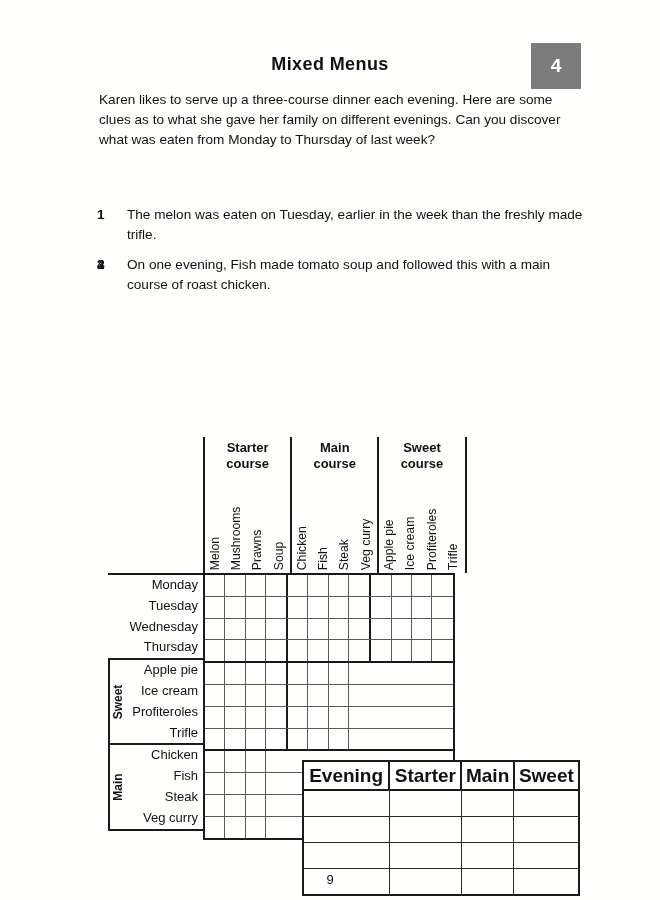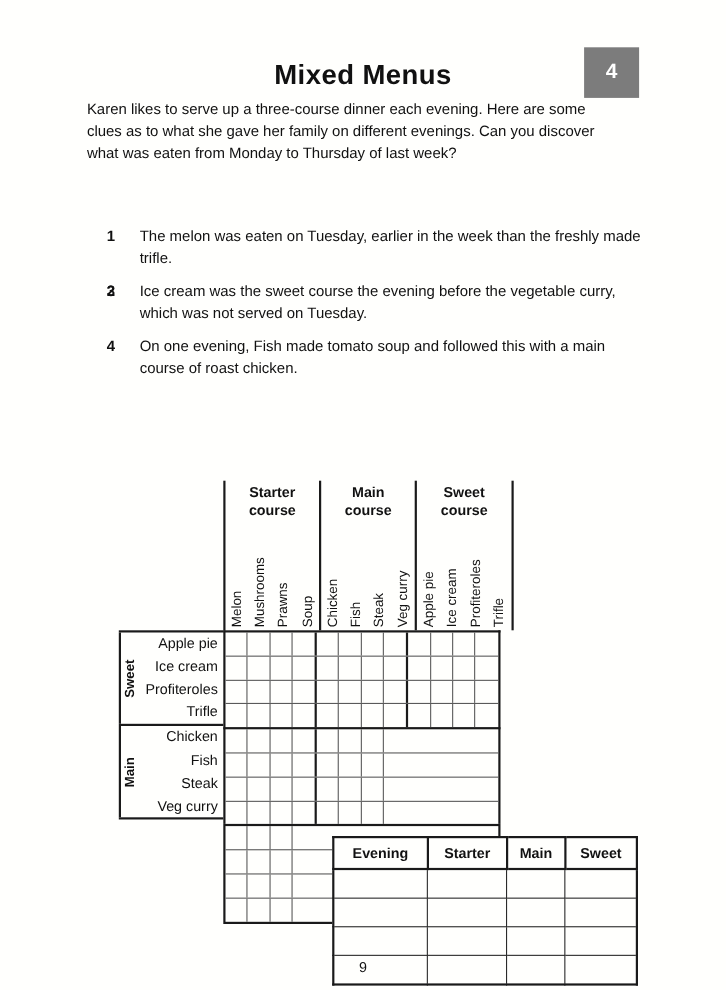--- a/index.html
+++ b/index.html
@@ -16,21 +16,21 @@
     overflow: hidden;
   }
 
   
   .page-title {
     position: absolute;
     left: 0;
     top: 54px;
     width: 660px;
     text-align: center;
-    font-size: 25px;
+    font-size: 18px;
     font-weight: bold;
     letter-spacing: 0.4px;
   }
   .puzzle-badge {
     position: absolute;
     left: 531px;
     top: 43px;
     width: 50px;
     height: 46px;
     background: #7c7c7c;
@@ -38,21 +38,21 @@
     font-size: 19px;
     font-weight: bold;
     display: flex;
     align-items: center;
     justify-content: center;
   }
 
   
   .intro {
     position: absolute;
-    left: 79px;
+    left: 99px;
     top: 90px;
     width: 470px;
     font-size: 13.6px;
     line-height: 20px;
   }
 
   
   .clues {
     position: absolute;
     left: 97px;
@@ -209,21 +209,21 @@
     left: 302px;
     top: 760px;
     width: 278px;
     border: 2px solid #1a1a1a;
     border-collapse: collapse;
     background: #fffffd;
   }
   #answer-table th {
     border: 2px solid #1a1a1a;
     height: 25px;
-    font-size: 13px;
+    font-size: 19px;
     font-weight: bold;
     text-align: center;
   }
   #answer-table td {
     border: 1.5px solid #2a2a2a;
     height: 23px;
   }
 
   
   .page-number {
@@ -246,21 +246,20 @@
 <div class="clues">
   <div class="clue">
     <span class="clue-num">1</span>
     <span>The melon was eaten on Tuesday, earlier in the week than the freshly made trifle.</span>
   </div>
   <div class="clue">
     <span class="clue-num">2</span>
   </div>
   <div class="clue">
     <span class="clue-num">3</span>
-    <span>Ice cream was the sweet course the evening before the vegetable curry, which was not served on Tuesday.</span>
   </div>
   <div class="clue">
     <span class="clue-num">4</span>
     <span>On one evening, Fish made tomato soup and followed this with a main course of roast chicken.</span>
   </div>
 </div>
 
 <div id="logic-grid">
 
   <div class="grid-headrow">
@@ -330,20 +329,29 @@
         </div>
       </div>
 
     </div>
   </div>
 
   <div class="grid-body">
 
     <div class="grid-sidelabels">
 
+      <div class="side-block">
+        <div class="side-rot empty"></div>
+        <div class="side-names">
+          <div class="side-name">Monday</div>
+          <div class="side-name">Tuesday</div>
+          <div class="side-name">Wednesday</div>
+          <div class="side-name">Thursday</div>
+        </div>
+      </div>
 
       <div class="side-block">
         <div class="side-rot">
             <span>Sweet</span>
           </div>
         <div class="side-names">
           <div class="side-name">Apple pie</div>
           <div class="side-name">Ice cream</div>
           <div class="side-name">Profiteroles</div>
           <div class="side-name">Trifle</div>

